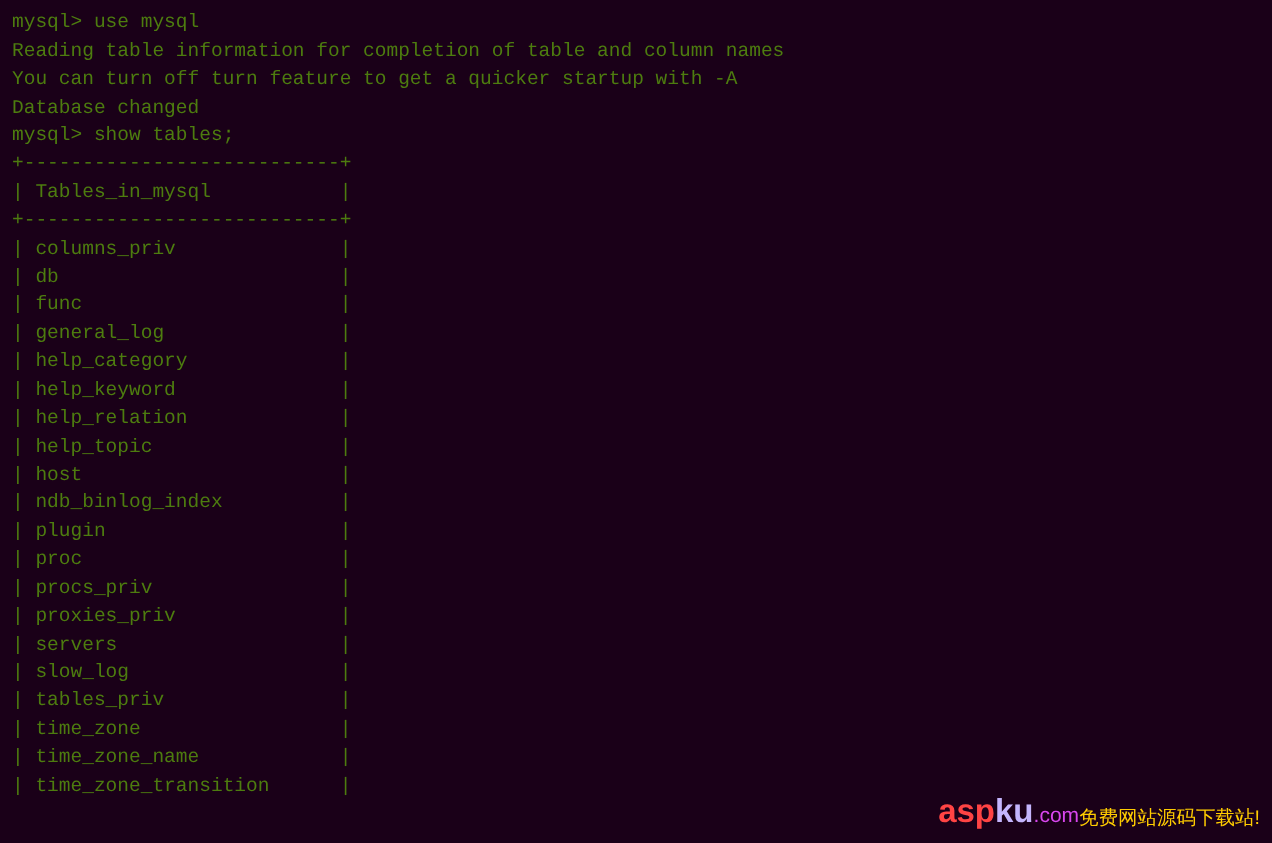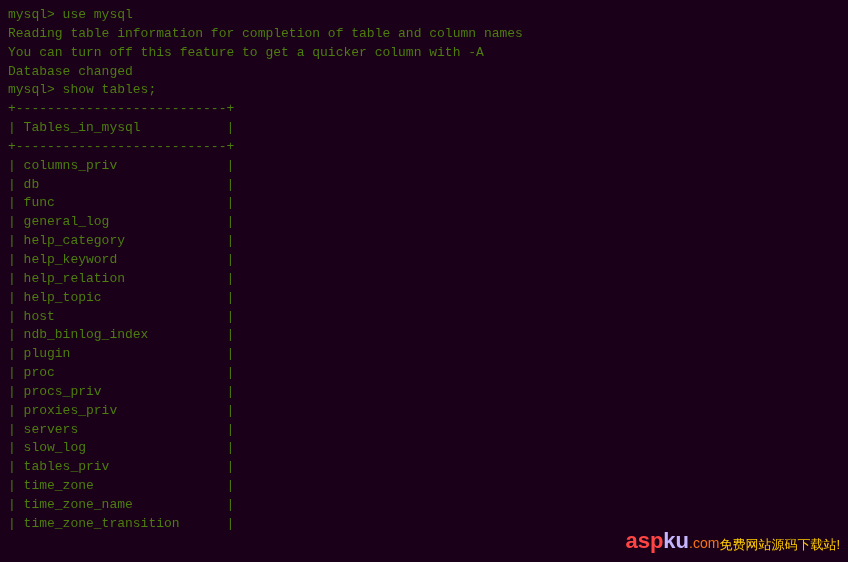--- a/index.html
+++ b/index.html
@@ -36,21 +36,21 @@
       font-weight: bold;
       font-family: Arial, sans-serif;
     }
     .watermark-ku {
       color: #c4b5fd;
       font-size: 22px;
       font-weight: bold;
       font-family: Arial, sans-serif;
     }
     .watermark-com {
-      color: #f97316;
+      color: #d946ef;
       font-size: 14px;
       font-family: Arial, sans-serif;
     }
     .watermark-sub {
       position: absolute;
       bottom: 8px;
       right: 8px;
       display: flex;
       flex-direction: row;
       align-items: flex-end;
@@ -66,21 +66,21 @@
       text-align: right;
     }
   </style>
 </head>
 <body>
 
 <div class="terminal">
   <div id="lines-container">
       <div class="line">mysql&gt; use mysql</div>
       <div class="line">Reading table information for completion of table and column names</div>
-      <div class="line">You can turn off this feature to get a quicker column with -A</div>
+      <div class="line">You can turn off turn feature to get a quicker startup with -A</div>
       <div class="line"></div>
       <div class="line">Database changed</div>
       <div class="line">mysql&gt; show tables;</div>
       <div class="line">+---------------------------+</div>
       <div class="line">| Tables_in_mysql           |</div>
       <div class="line">+---------------------------+</div>
       <div class="line">| columns_priv              |</div>
       <div class="line">| db                        |</div>
       <div class="line">| func                      |</div>
       <div class="line">| general_log               |</div>

